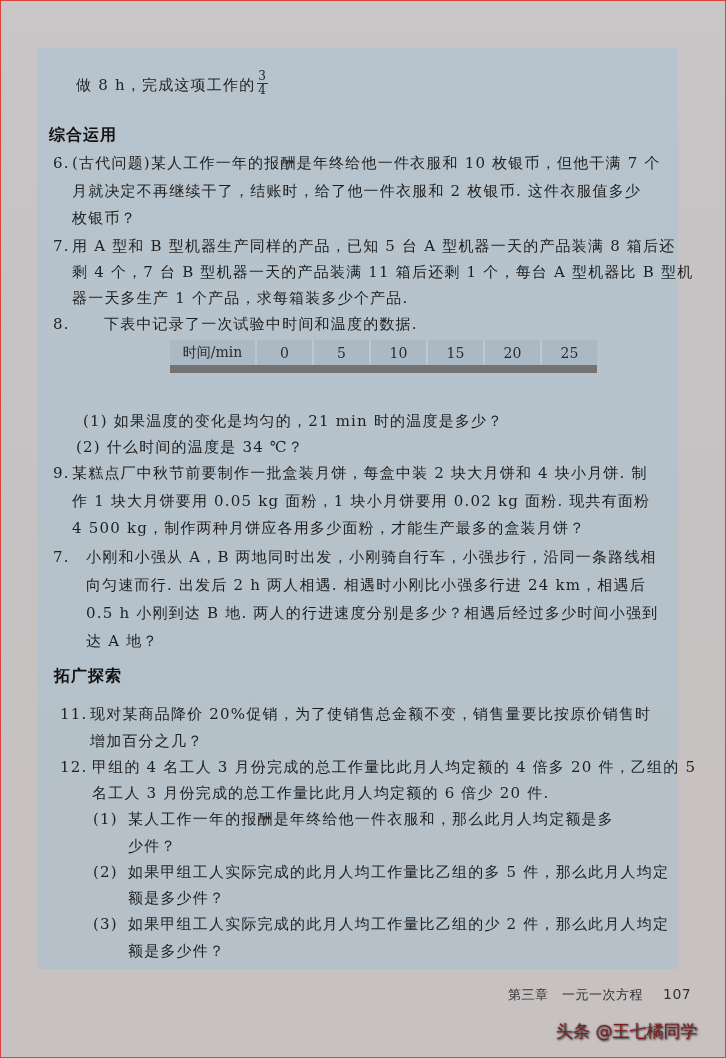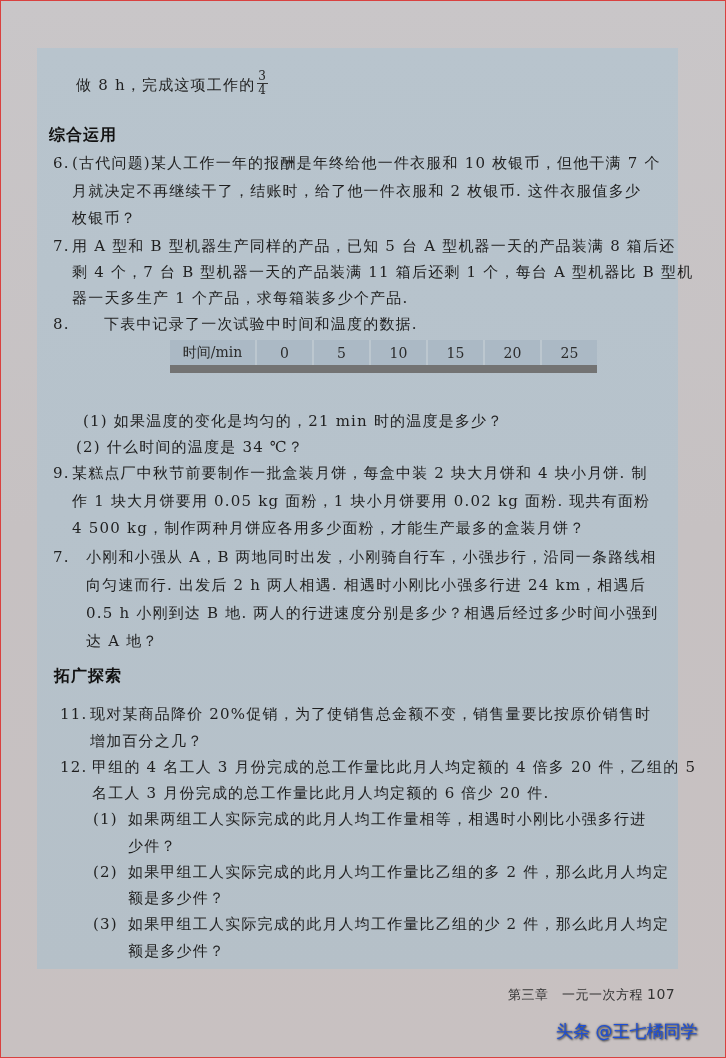--- a/index.html
+++ b/index.html
@@ -82,28 +82,28 @@
     .data-table td + td { border-left: 2px solid #bcc7cf; }
     .footer {
       position: absolute;
       left: 508px;
       top: 986px;
       font-size: 13px;
       color: #333;
       letter-spacing: 0.5px;
       font-family: "DejaVu Sans", "Liberation Sans", sans-serif;
     }
-    .footer .pg { font-size: 14px; margin-left: 4px; }
+    .footer .pg { font-size: 14px; margin-left: 20px; }
     .watermark {
       position: absolute;
       left: 556px;
       top: 1020px;
       font-family: "DejaVu Sans", "Liberation Sans", sans-serif;
       font-size: 17px;
-      color: #1d4ed8;
+      color: #7f1d1d;
       text-shadow: 0 0 2px #555, 1px 1px 2px #333;
       white-space: nowrap;
     }
   </style>
 </head>
 <body>
 
 <div class="frame"></div>
 <div class="panel"></div>
 
@@ -158,25 +158,25 @@
 
 <div class="line" style="left:60px; top:704px;">11.</div>
 <div class="line" style="left:90px; top:704px;">现对某商品降价 20%促销，为了使销售总金额不变，销售量要比按原价销售时</div>
 <div class="line" style="left:90px; top:731px;">增加百分之几？</div>
 
 <div class="line" style="left:60px; top:757px;">12.</div>
 <div class="line" style="left:92px; top:757px;">甲组的 4 名工人 3 月份完成的总工作量比此月人均定额的 4 倍多 20 件，乙组的 5</div>
 <div class="line" style="left:92px; top:783px;">名工人 3 月份完成的总工作量比此月人均定额的 6 倍少 20 件.</div>
 
 <div class="line" style="left:93px; top:809px;">(1)</div>
-<div class="line" style="left:128px; top:809px;">如果两组工人实际完成的此月人均工作量相等，相遇时小刚比小强多行进</div>
+<div class="line" style="left:128px; top:809px;">某人工作一年的报酬是年终给他一件衣服和，那么此月人均定额是多</div>
 <div class="line" style="left:128px; top:836px;">少件？</div>
 
 <div class="line" style="left:93px; top:862px;">(2)</div>
-<div class="line" style="left:128px; top:862px;">如果甲组工人实际完成的此月人均工作量比乙组的多 2 件，那么此月人均定</div>
+<div class="line" style="left:128px; top:862px;">如果甲组工人实际完成的此月人均工作量比乙组的多 5 件，那么此月人均定</div>
 <div class="line" style="left:128px; top:888px;">额是多少件？</div>
 
 <div class="line" style="left:93px; top:914px;">(3)</div>
 <div class="line" style="left:128px; top:914px;">如果甲组工人实际完成的此月人均工作量比乙组的少 2 件，那么此月人均定</div>
 <div class="line" style="left:128px; top:941px;">额是多少件？</div>
 
 <div class="footer">
   <span>第三章　一元一次方程</span><span class="pg">107</span>
 </div>
 

